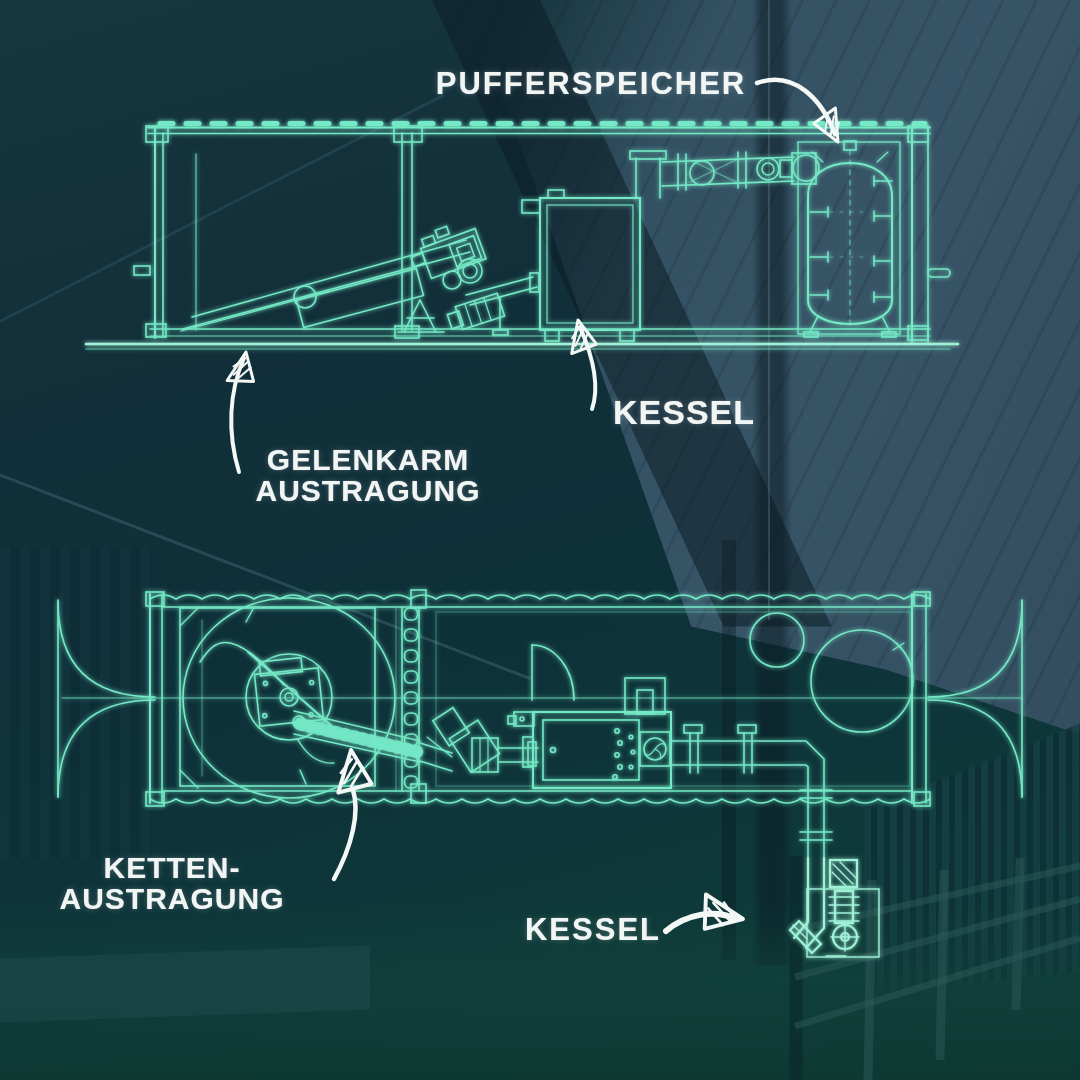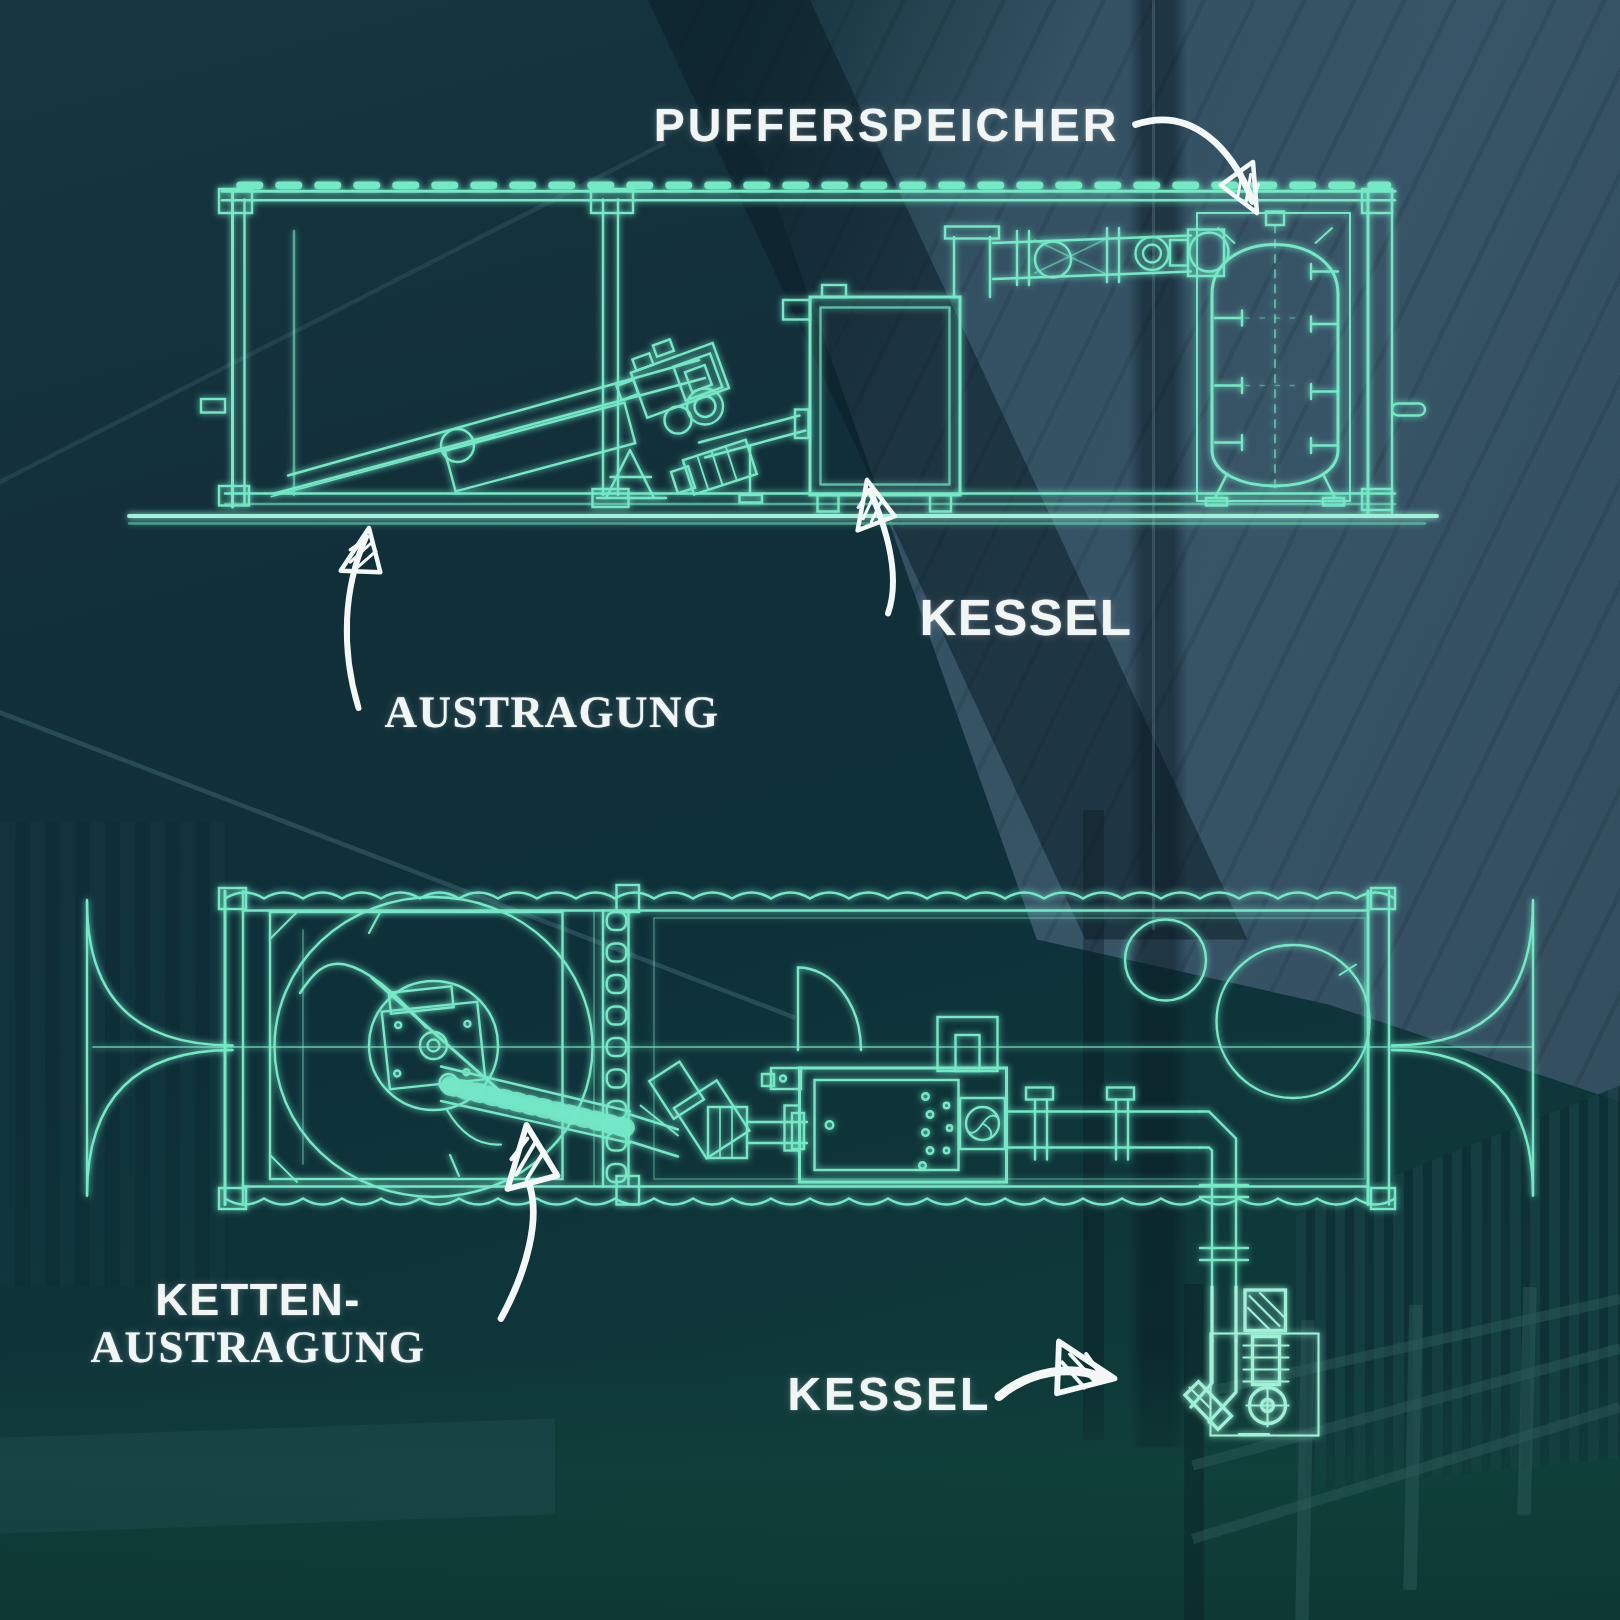--- a/index.html
+++ b/index.html
@@ -35,21 +35,21 @@
   .bg-pave{position:absolute;left:0;top:952px;width:370px;height:64px;
     background:rgba(44,90,96,.28);transform:skewY(-2deg);}
   .bg-vignette{position:absolute;inset:0;
     background:radial-gradient(130% 130% at 50% 45%,rgba(0,0,0,0) 60%,rgba(0,10,14,.35) 100%);}
   
   svg.blueprint{position:absolute;inset:0;}
   
   .chalk{position:absolute;transform:translate(-50%,-50%);color:#f1f6f5;font-weight:bold;
     text-align:center;white-space:nowrap;letter-spacing:1px;line-height:1.04;
     text-shadow:0 0 6px rgba(255,255,255,.22),0 0 1px rgba(255,255,255,.5);}
-  .chalk .l2{display:block;font-family:Liberation Serif, serif;}
+  .chalk .l2{display:block;}
 </style>
 </head>
 <body>
 
 <div class="stage">
 
   <div class="bg-base"></div>
   <div class="bg-wall"></div>
   <div class="bg-wall-streaks"></div>
   <div class="bg-roofband"></div>
@@ -348,20 +348,21 @@
 
   <div class="chalk" style="left:591px;top:84px;font-size:31px;letter-spacing:2px;">
     <span>PUFFERSPEICHER</span>
   </div>
 
   <div class="chalk" style="left:684px;top:413px;font-size:34px;">
     <span>KESSEL</span>
   </div>
 
   <div class="chalk" style="left:368px;top:475px;font-size:30px;">
+    <span>GELENKARM</span>
     <span class="l2">AUSTRAGUNG</span>
   </div>
 
   <div class="chalk" style="left:172px;top:883px;font-size:30px;">
     <span>KETTEN-</span>
     <span class="l2">AUSTRAGUNG</span>
   </div>
 
   <div class="chalk" style="left:593px;top:930px;font-size:31px;letter-spacing:2px;">
     <span>KESSEL</span>

